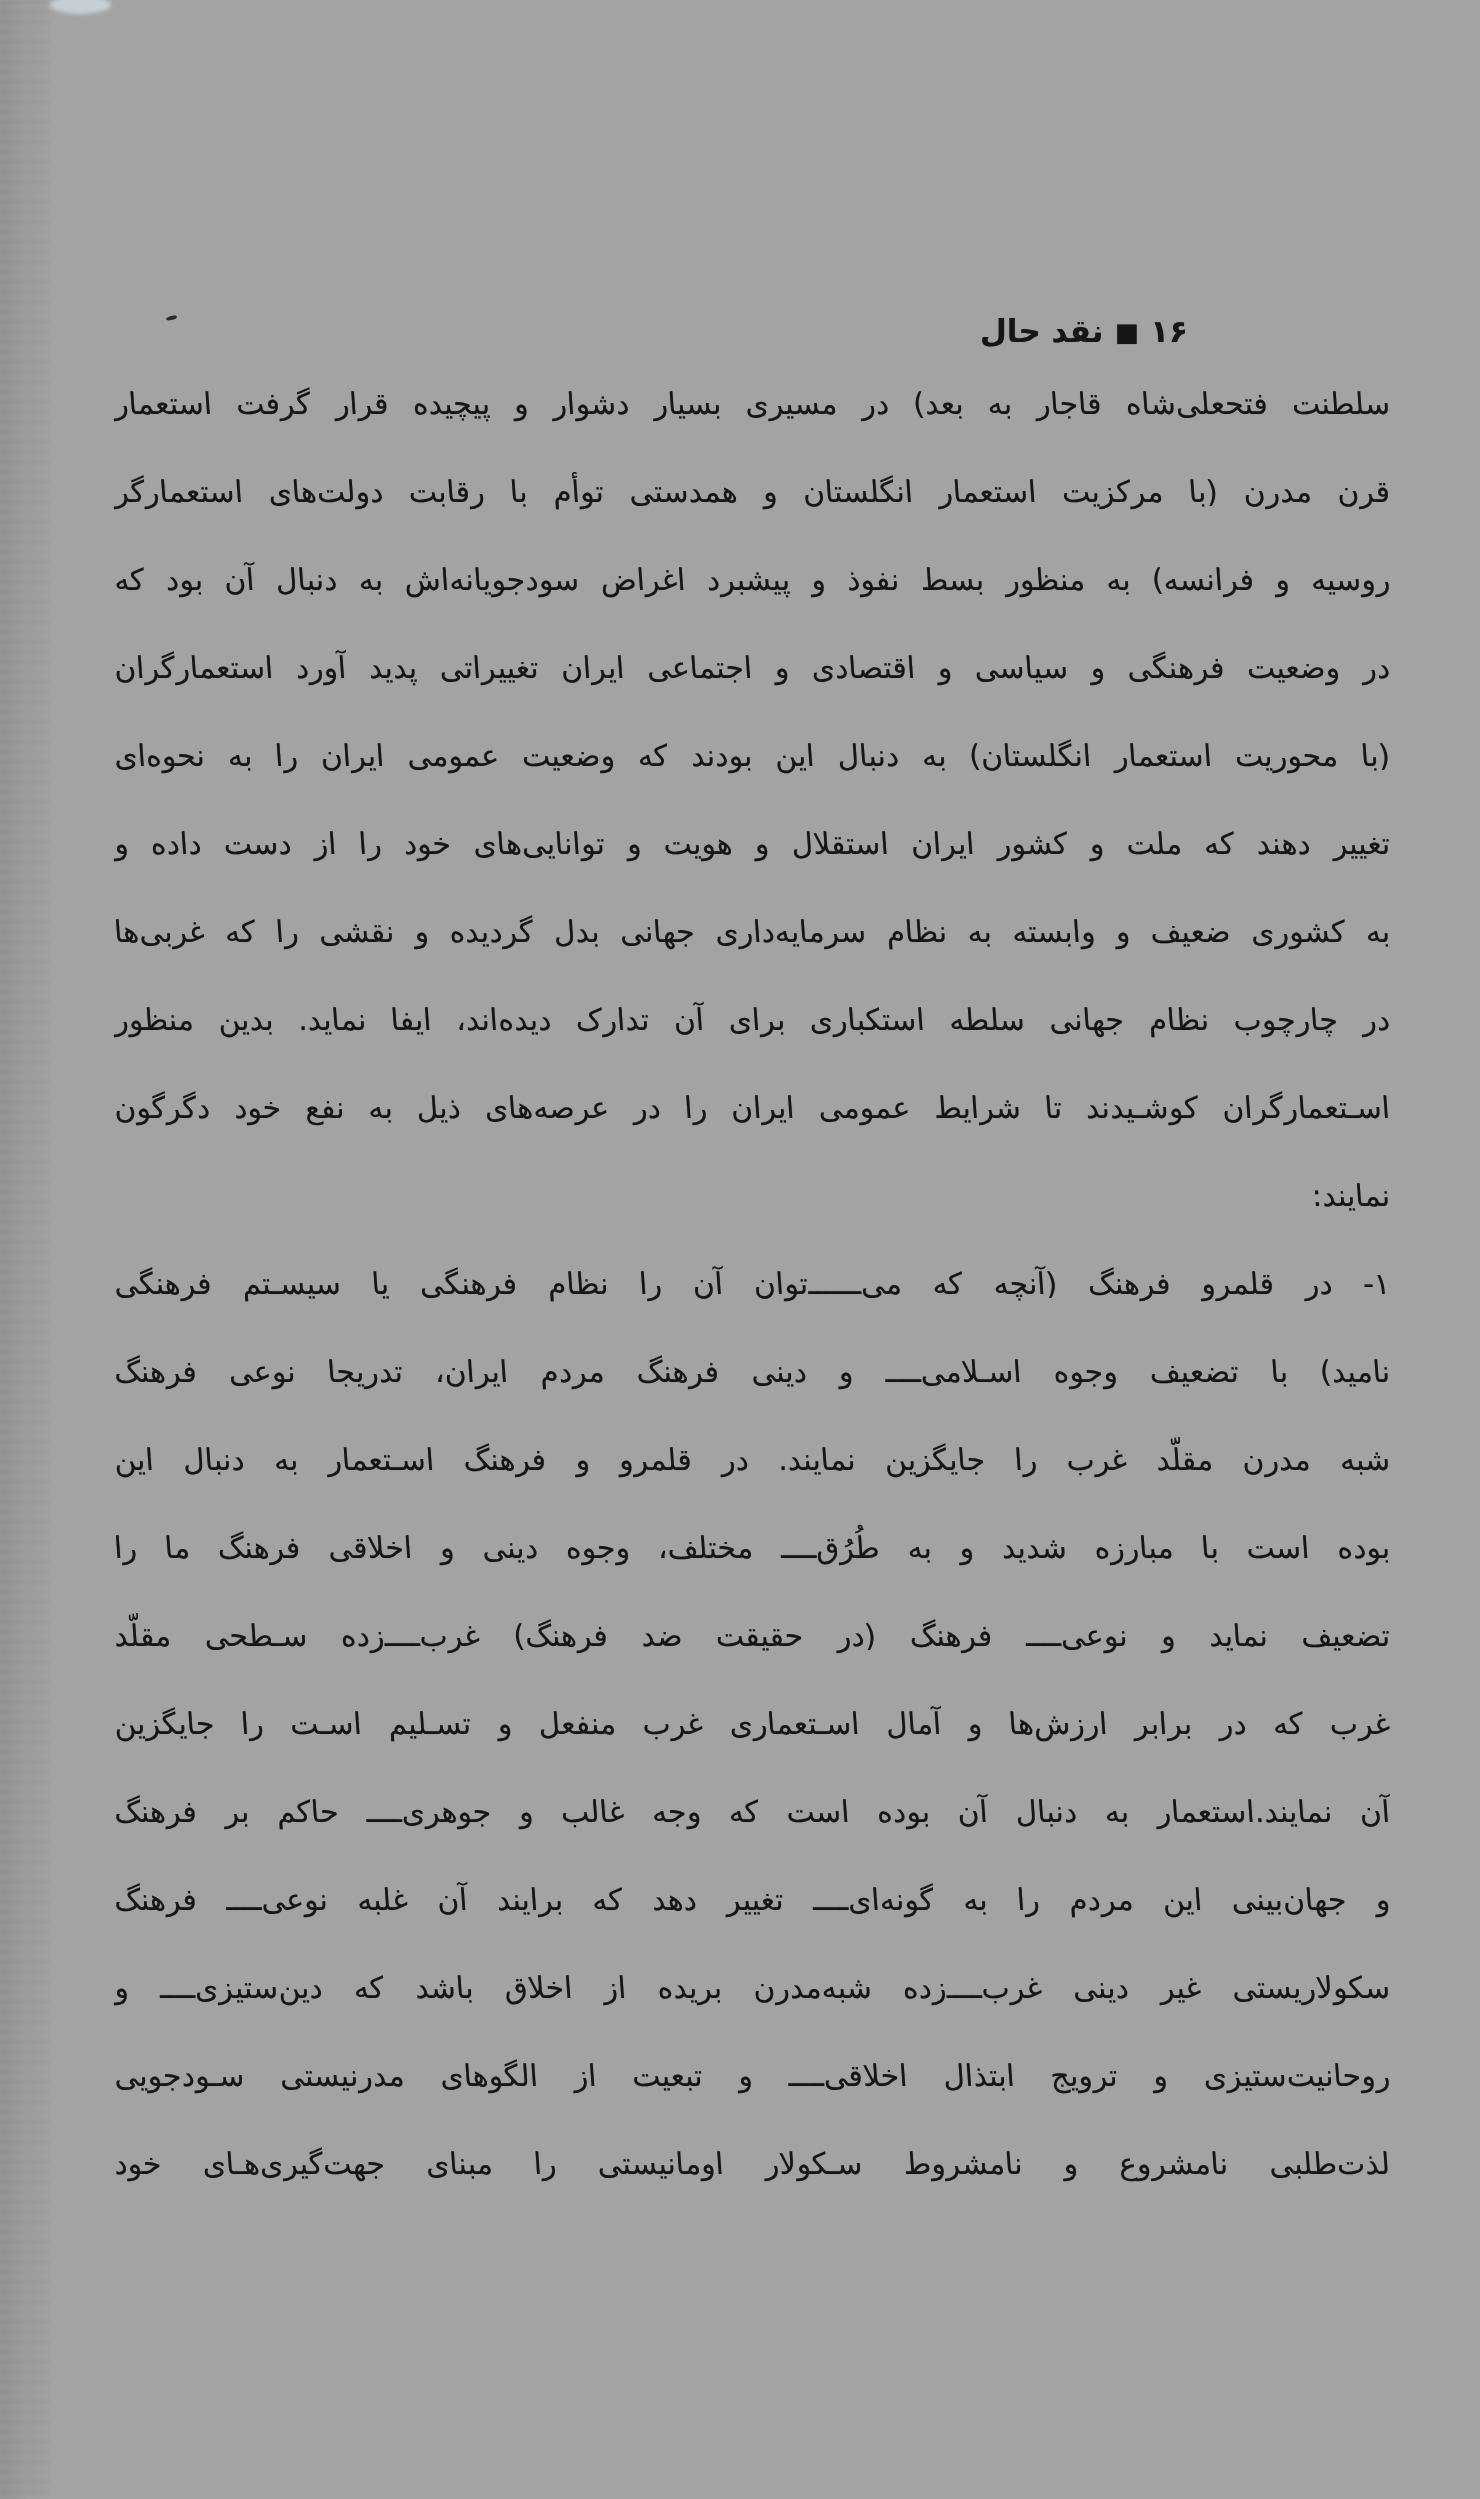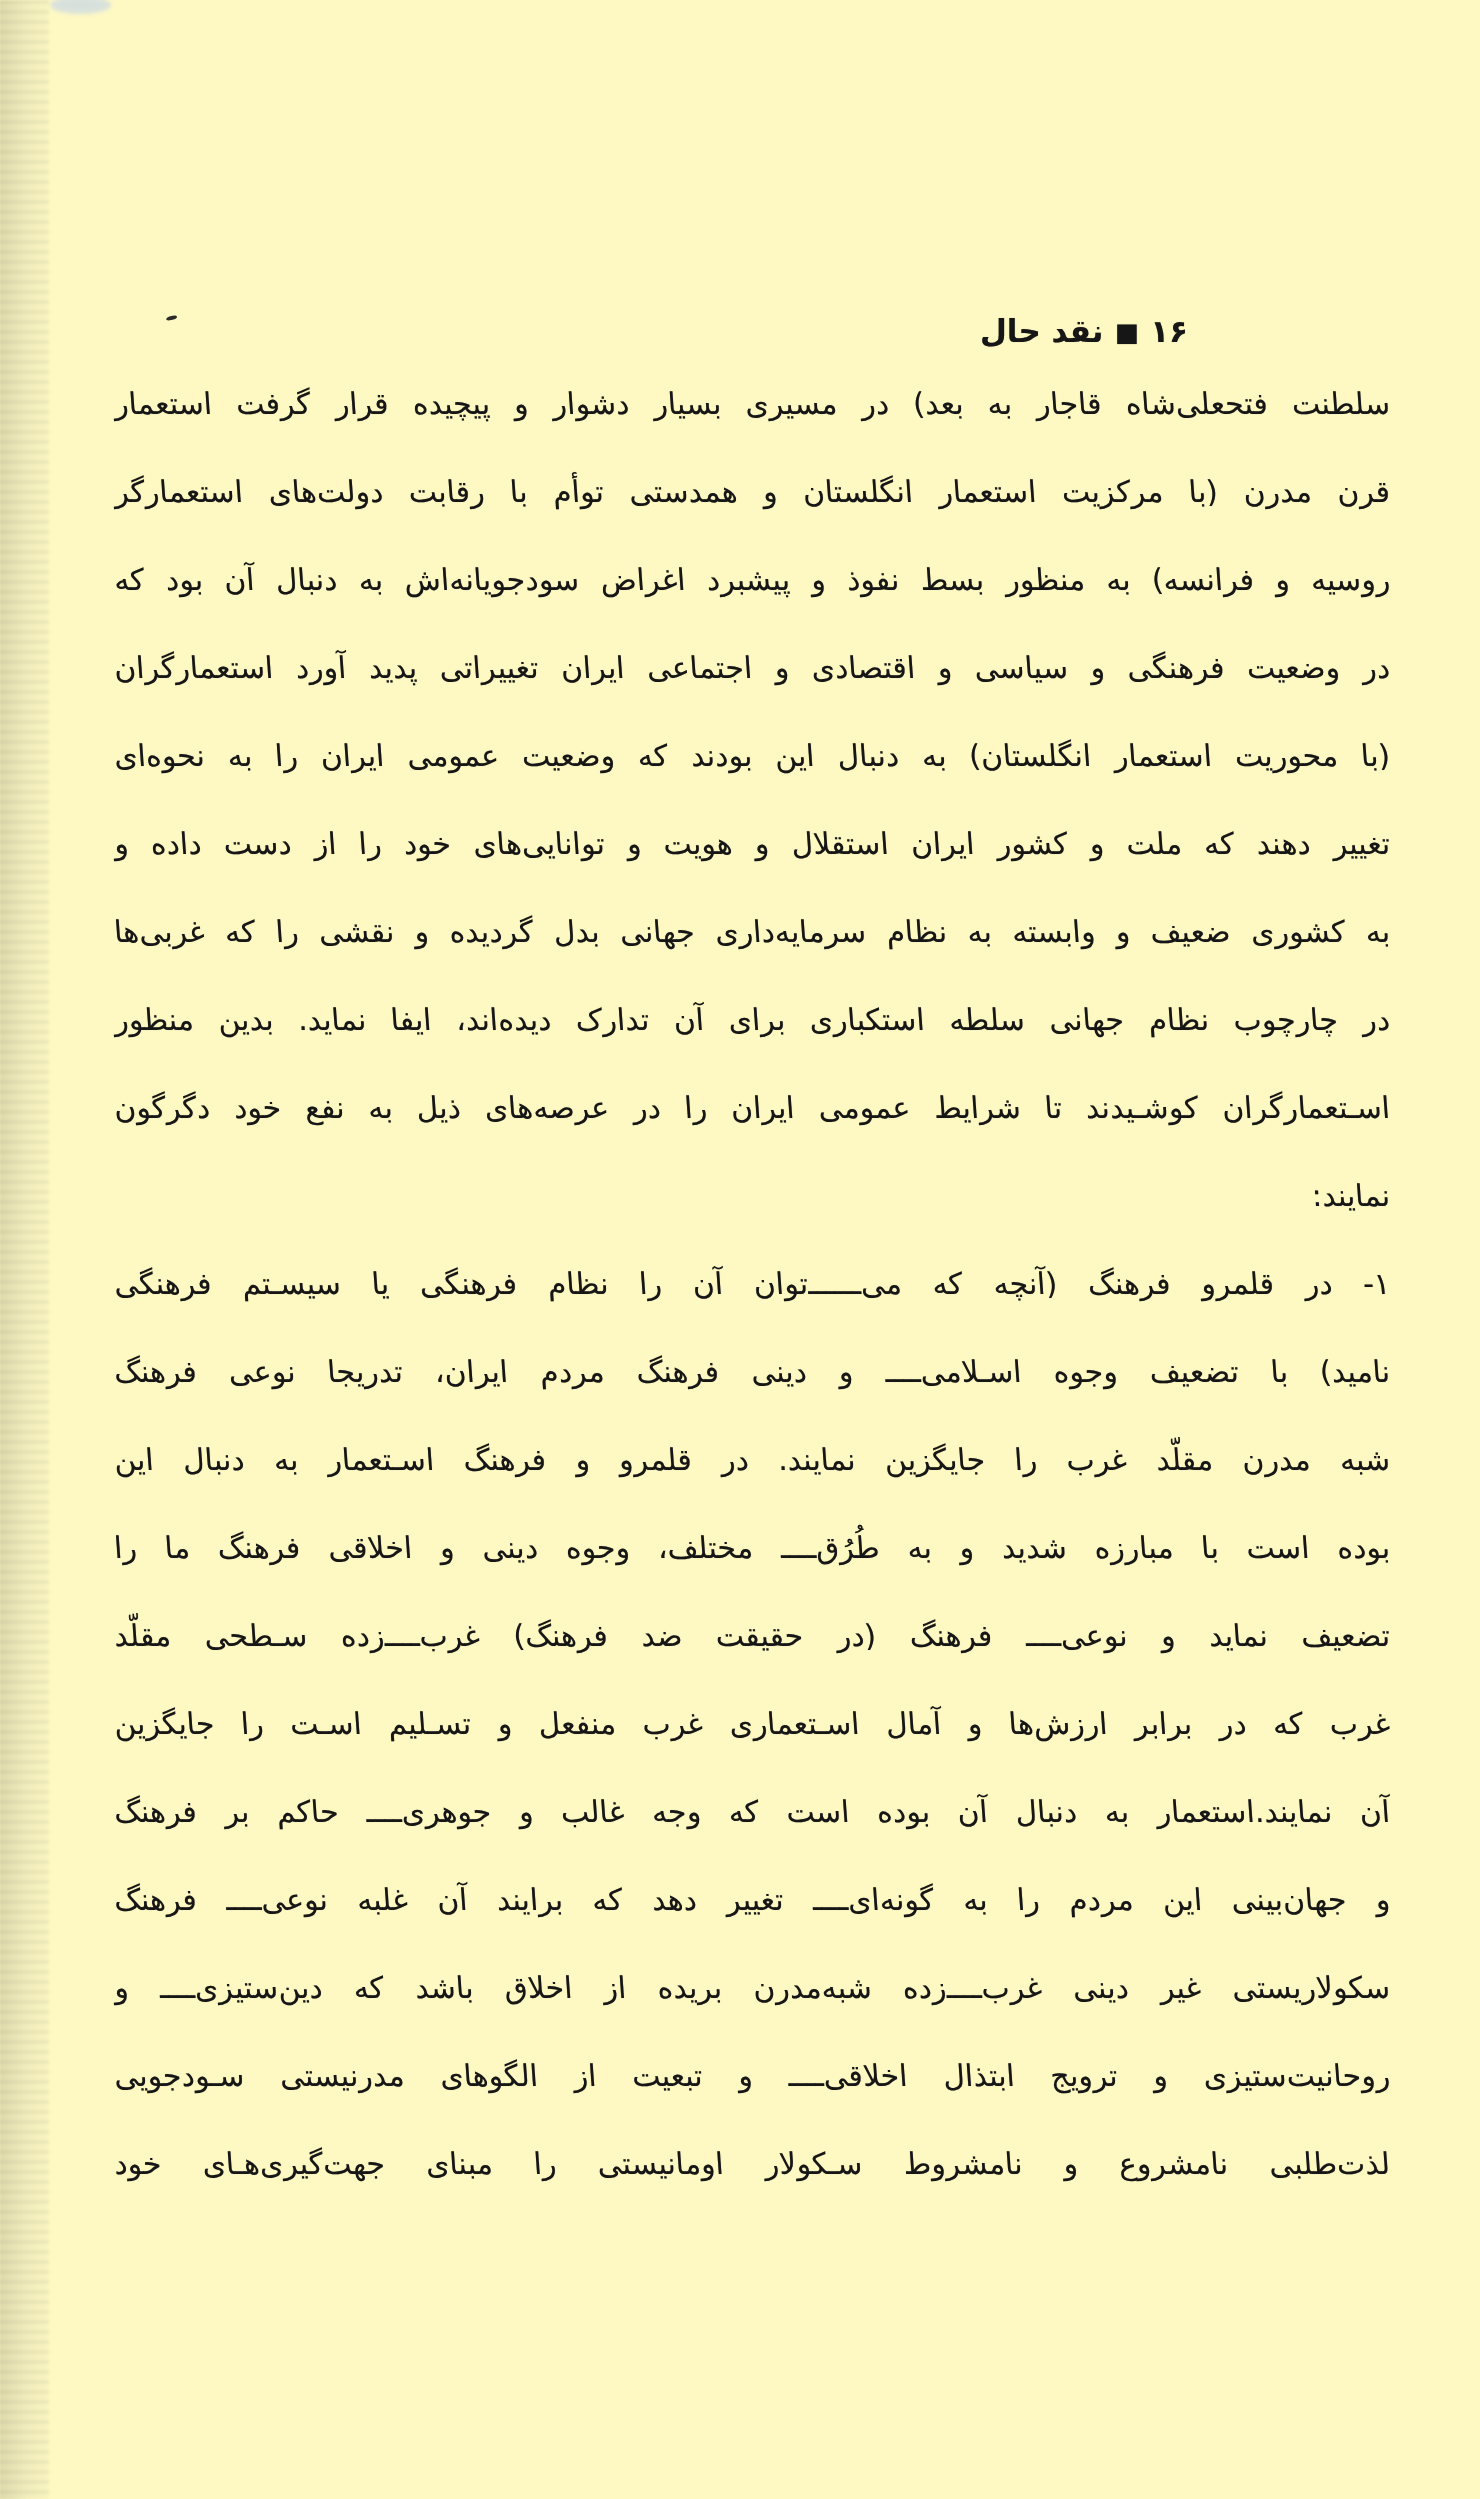--- a/index.html
+++ b/index.html
@@ -2,21 +2,21 @@
 <html lang="fa" dir="rtl" style="font-size:11.3px"><head>
 <meta charset="utf-8">
 <style>
   html,body { margin:0; padding:0; }
   body { background:#888; font-family:"DejaVu Sans", sans-serif; }
 
   .page {
     position:relative;
     width:1481px; height:2500px;
     margin:0 auto;
-    background:#fef9c3;
+    background:#a3a3a3;
     overflow:hidden;
     direction:rtl;
     color:#161616;
   }
 
   
   .scan-edge-left {
     position:absolute; left:0; top:0; bottom:0; width:50px;
     background:
       repeating-linear-gradient(to bottom, rgba(90,90,88,0.10) 0 4.2px, rgba(120,120,118,0.03) 4.2px 10px),

